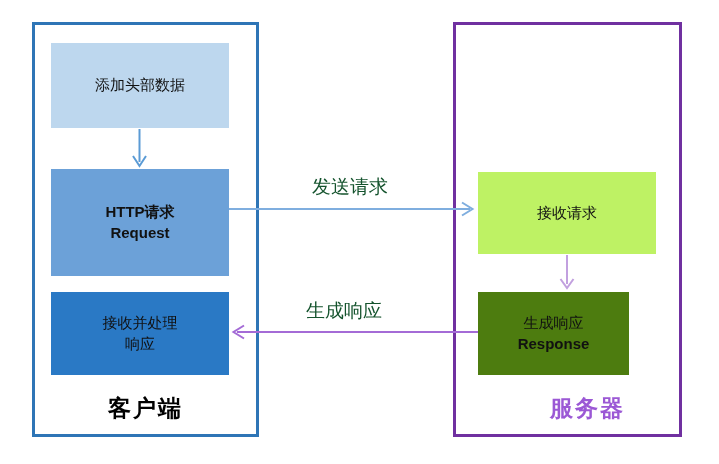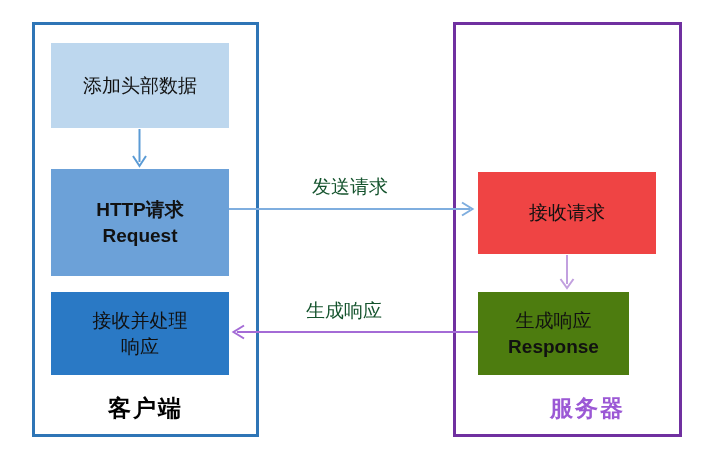--- a/index.html
+++ b/index.html
@@ -24,28 +24,28 @@
     left: 453px; top: 22px; width: 229px; height: 415px;
     border: 3px solid #7030A0;
   }
   .node {
     position: absolute;
     display: flex;
     flex-direction: column;
     align-items: center;
     justify-content: center;
     text-align: center;
-    font-size: 19px;
+    font-size: 15px;
     color: #111111;
     line-height: 1.35;
   }
   .box-add-header      { left: 51px;  top: 43px;  width: 178px; height: 85px; background: #BDD7EE; }
   .box-http-request    { left: 51px;  top: 169px; width: 178px; height: 107px; background: #6CA1D8; font-weight: bold; }
   .box-receive-process { left: 51px;  top: 292px; width: 178px; height: 83px; background: #2A79C5; }
-  .box-receive-request { left: 478px; top: 172px; width: 178px; height: 82px; background: #ef4444; }
+  .box-receive-request { left: 478px; top: 172px; width: 178px; height: 82px; background: #bef264; }
   .box-generate-response { left: 478px; top: 292px; width: 151px; height: 83px; background: #4d7c0f; align-items: center; }
   .en-line { font-weight: bold; }
   .frame-label {
     position: absolute;
     text-align: center;
     font-weight: bold;
     font-size: 23px;
     letter-spacing: 2px;
   }
   .client-label { left: 32px;  top: 393px; width: 227px; color: #000000; }

